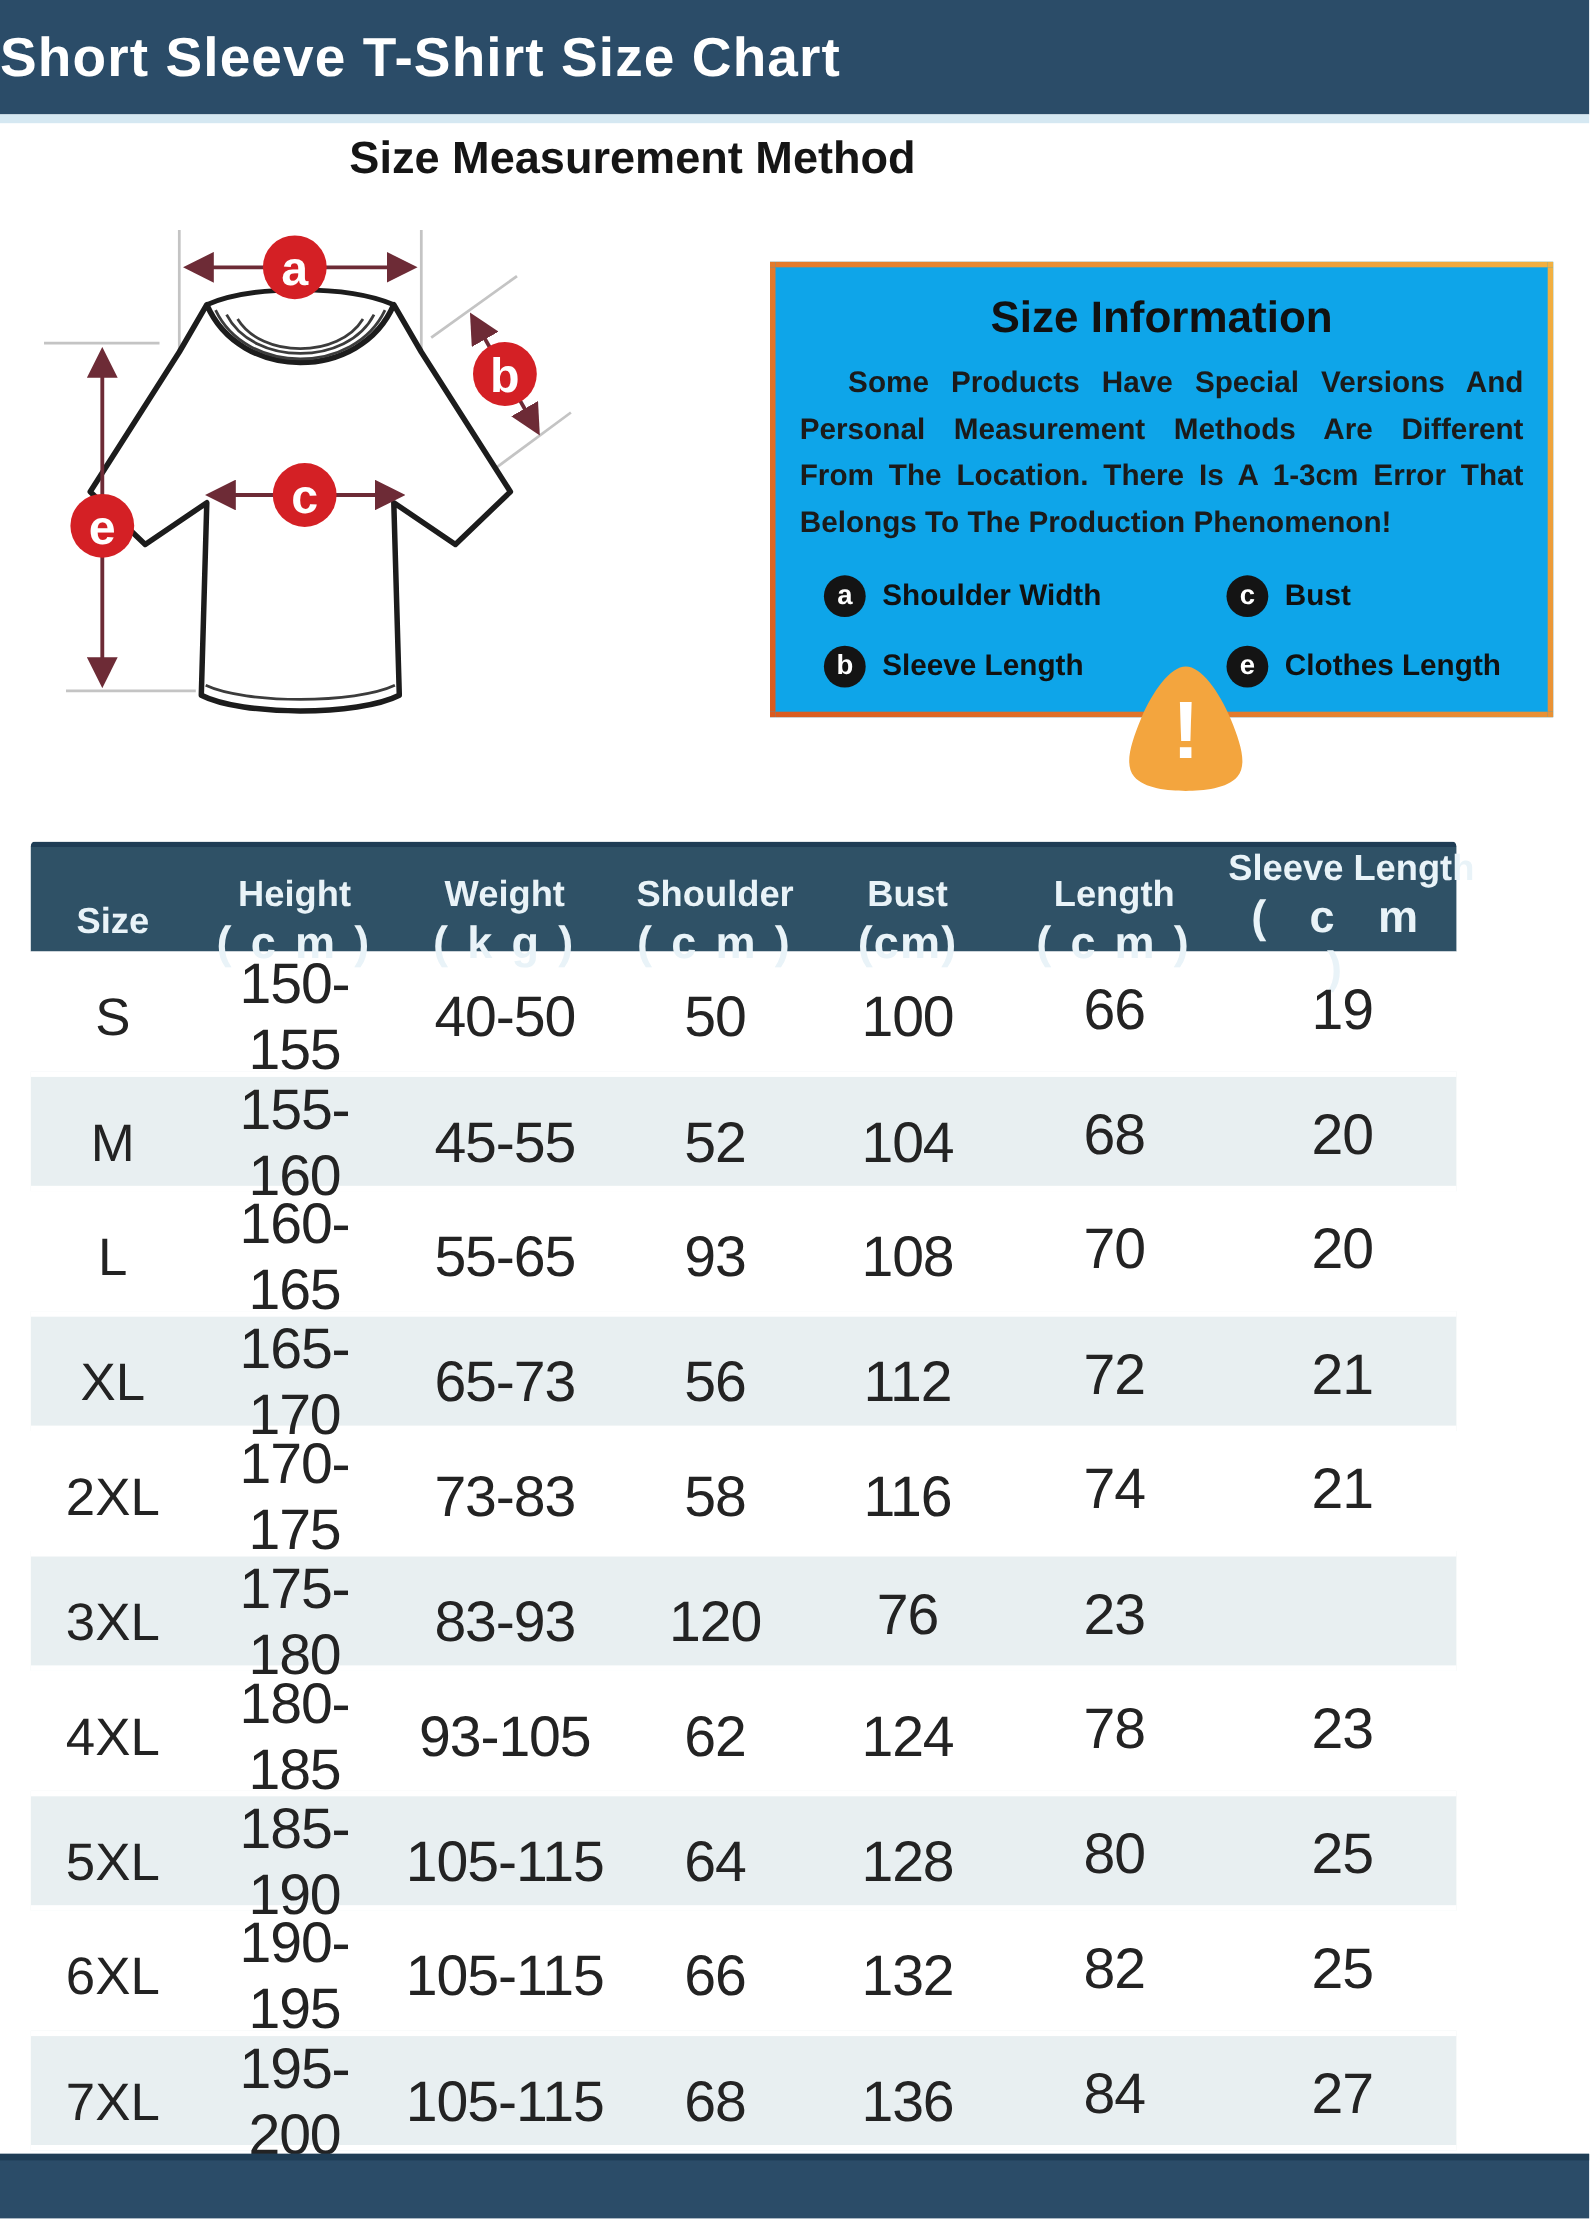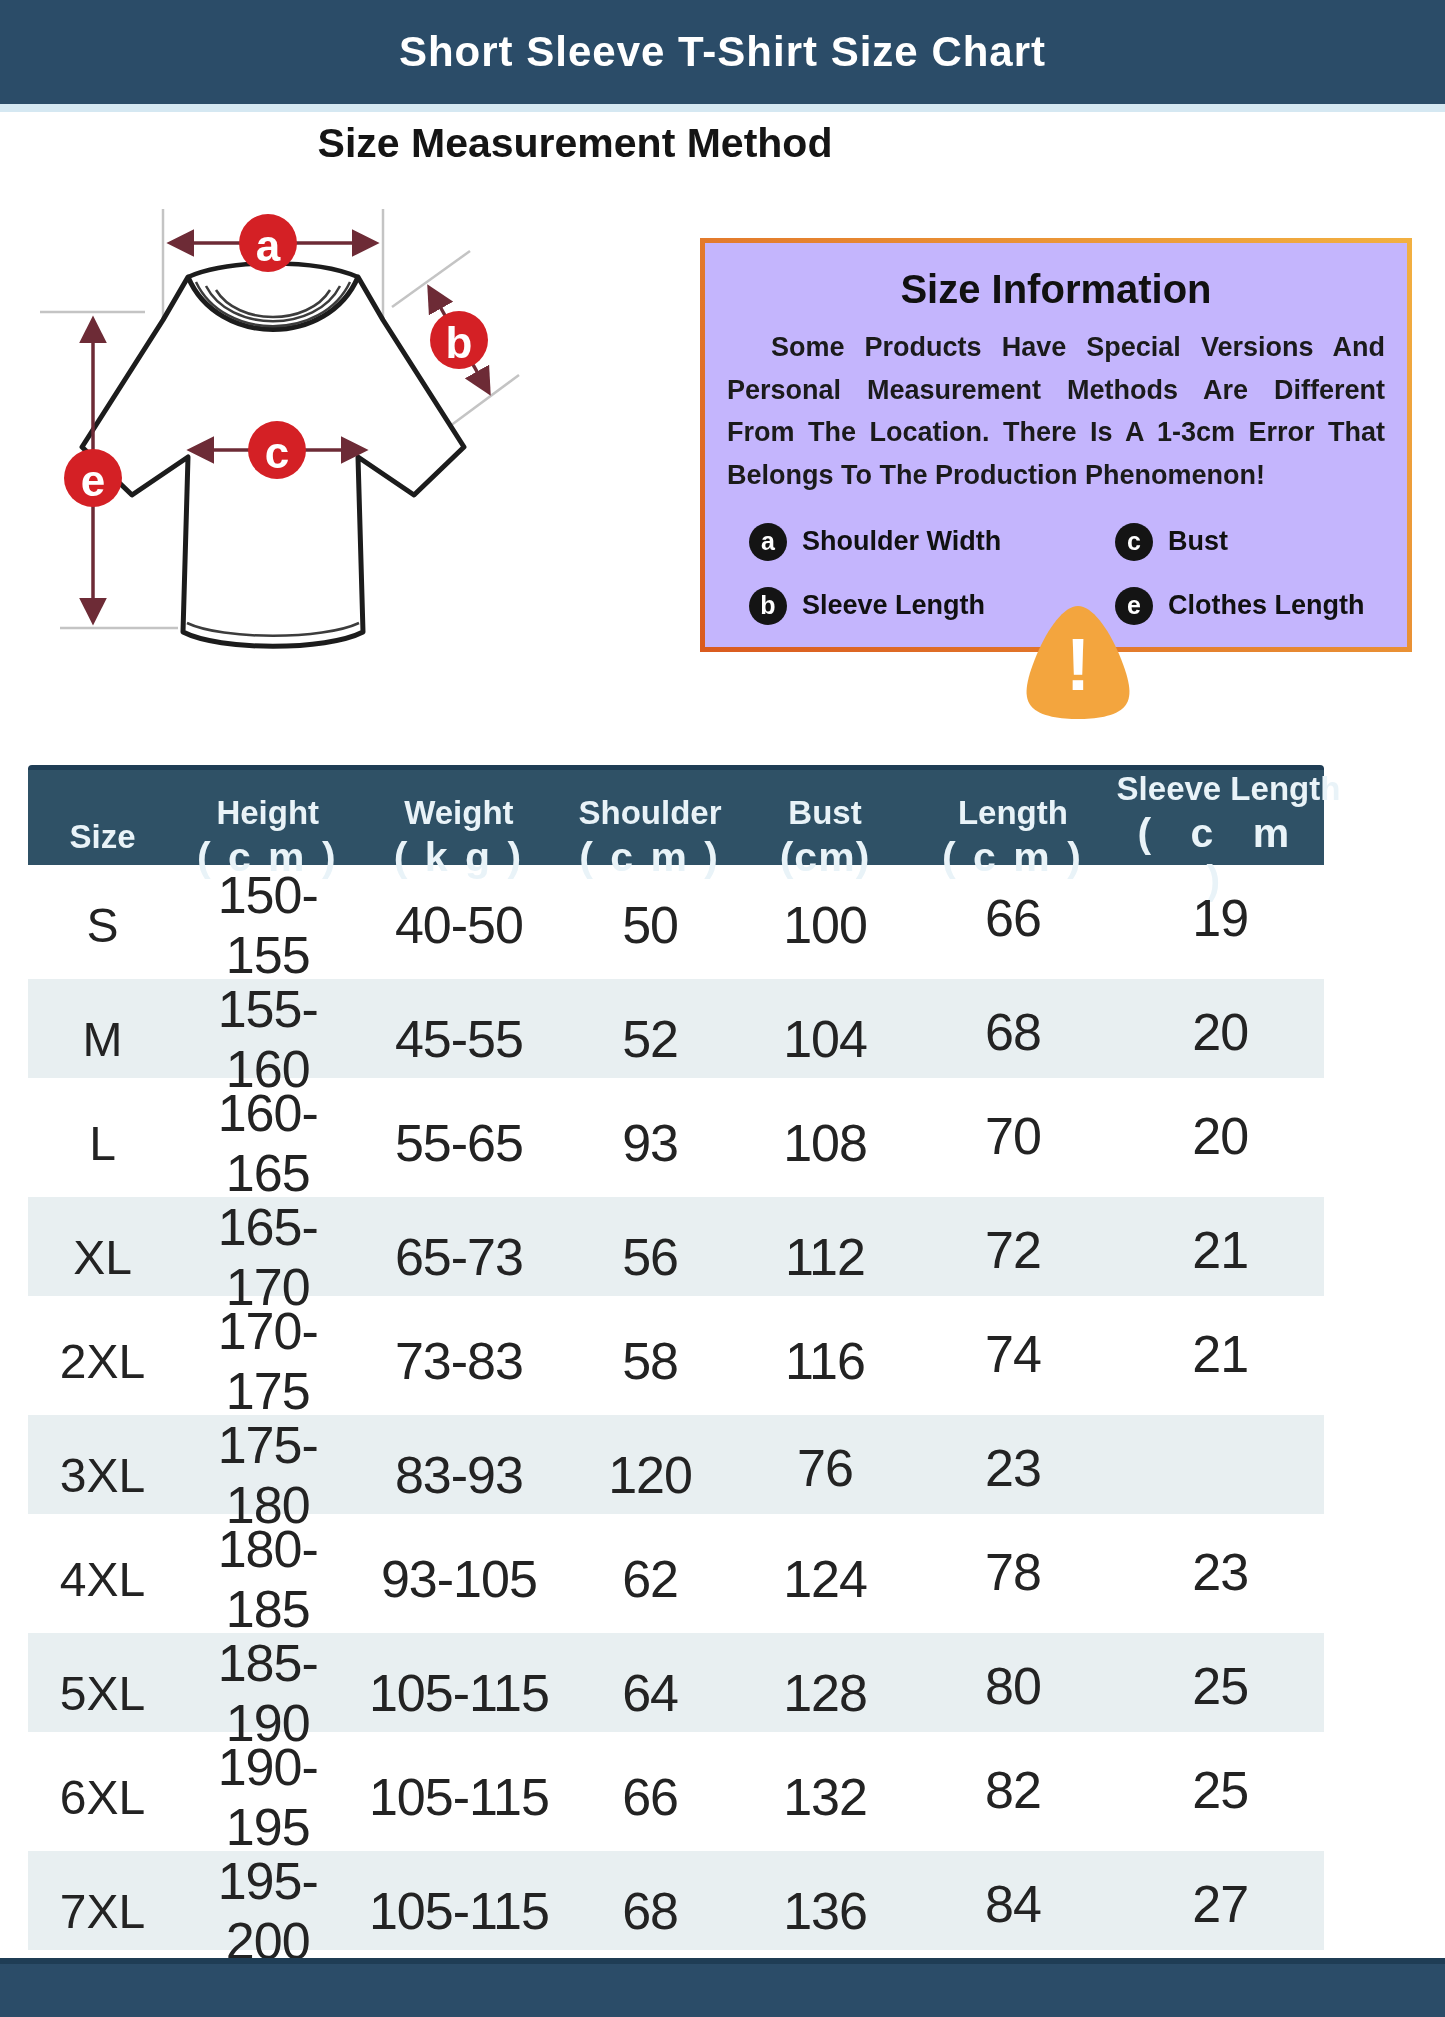--- a/index.html
+++ b/index.html
@@ -7,43 +7,43 @@
     --row-alt:#e8eff1; --badge-red:#d42025; --arrow-maroon:#6d2b36;
     --guide-gray:#c4c4c4; --box-border-gold:#f2b041; --box-border-rust:#da5b1f;
     --alert-orange:#f3a53e; --edge-light:#d5e8f2; --header-text:#e9f3f8; --ink:#232323;
   }
   html,body{margin:0;padding:0;background:#fff;}
   .page{position:relative;width:1445px;height:2017px;overflow:hidden;background:#fff;
         font-family:"Liberation Sans","DejaVu Sans",sans-serif;}
 
   
   .topbar{height:104px;background:var(--navy-bar);}
-  .topbar h1{margin:0;line-height:104px;text-align:center;color:#fff;
-             font-size:42px;font-weight:800;letter-spacing:1px;}
+  .topbar h1{margin:0;line-height:104px;color:#fff;
+             font-size:50px;font-weight:800;letter-spacing:1px;}
   .topbar-edge{height:8px;background:var(--edge-light);}
 
   
   .measure{position:relative;height:653px;}
   .measure h2{position:absolute;left:0;top:8px;width:1150px;margin:0;text-align:center;
               font-size:41px;font-weight:800;color:#151515;}
   .tshirt{position:absolute;left:20px;top:83px;width:500px;height:460px;}
 
   .guides line{stroke:var(--guide-gray);stroke-width:2.5;}
   .shirt-body{fill:#fff;stroke:#1c1c1c;stroke-width:5;stroke-linejoin:round;}
   .detail{fill:none;stroke:#1c1c1c;stroke-width:4.5;}
   .detail.thin{stroke-width:2.5;stroke:#3c3c3c;}
   .arrows line{stroke:var(--arrow-maroon);stroke-width:3.5;}
   .arrow-head{fill:var(--arrow-maroon);}
   .badges circle{fill:var(--badge-red);}
   .badges text{fill:#fff;font-size:44px;font-weight:bold;text-anchor:middle;
                dominant-baseline:central;font-family:"Liberation Sans",sans-serif;}
 
   
   .infobox{position:absolute;left:700px;top:126px;width:712px;height:414px;box-sizing:border-box;
-           background:#c4b5fd;border:5px solid #eea33b;z-index:1;
+           background:#0ea5e9;border:5px solid #eea33b;z-index:1;
            border-image:linear-gradient(225deg,var(--box-border-gold),var(--box-border-rust)) 1;}
   .infobox h3{margin:24px 0 0;text-align:center;font-size:40px;font-weight:800;color:#111;}
   .infobox p{margin:14px 22px 0;font-size:27px;font-weight:700;line-height:1.58;color:#1b1b1b;
              text-align:justify;text-indent:44px;}
   .legend{margin:26px 0 0 44px;display:grid;grid-template-columns:366px 1fr;row-gap:26px;}
   .legend-item{display:flex;align-items:center;}
   .legend-badge{width:38px;height:38px;border-radius:50%;background:#141414;color:#fff;
                 font-weight:700;font-size:25px;display:flex;align-items:center;justify-content:center;
                 margin-right:15px;flex:0 0 38px;}
   .legend-label{font-size:27px;font-weight:700;color:#111;}

